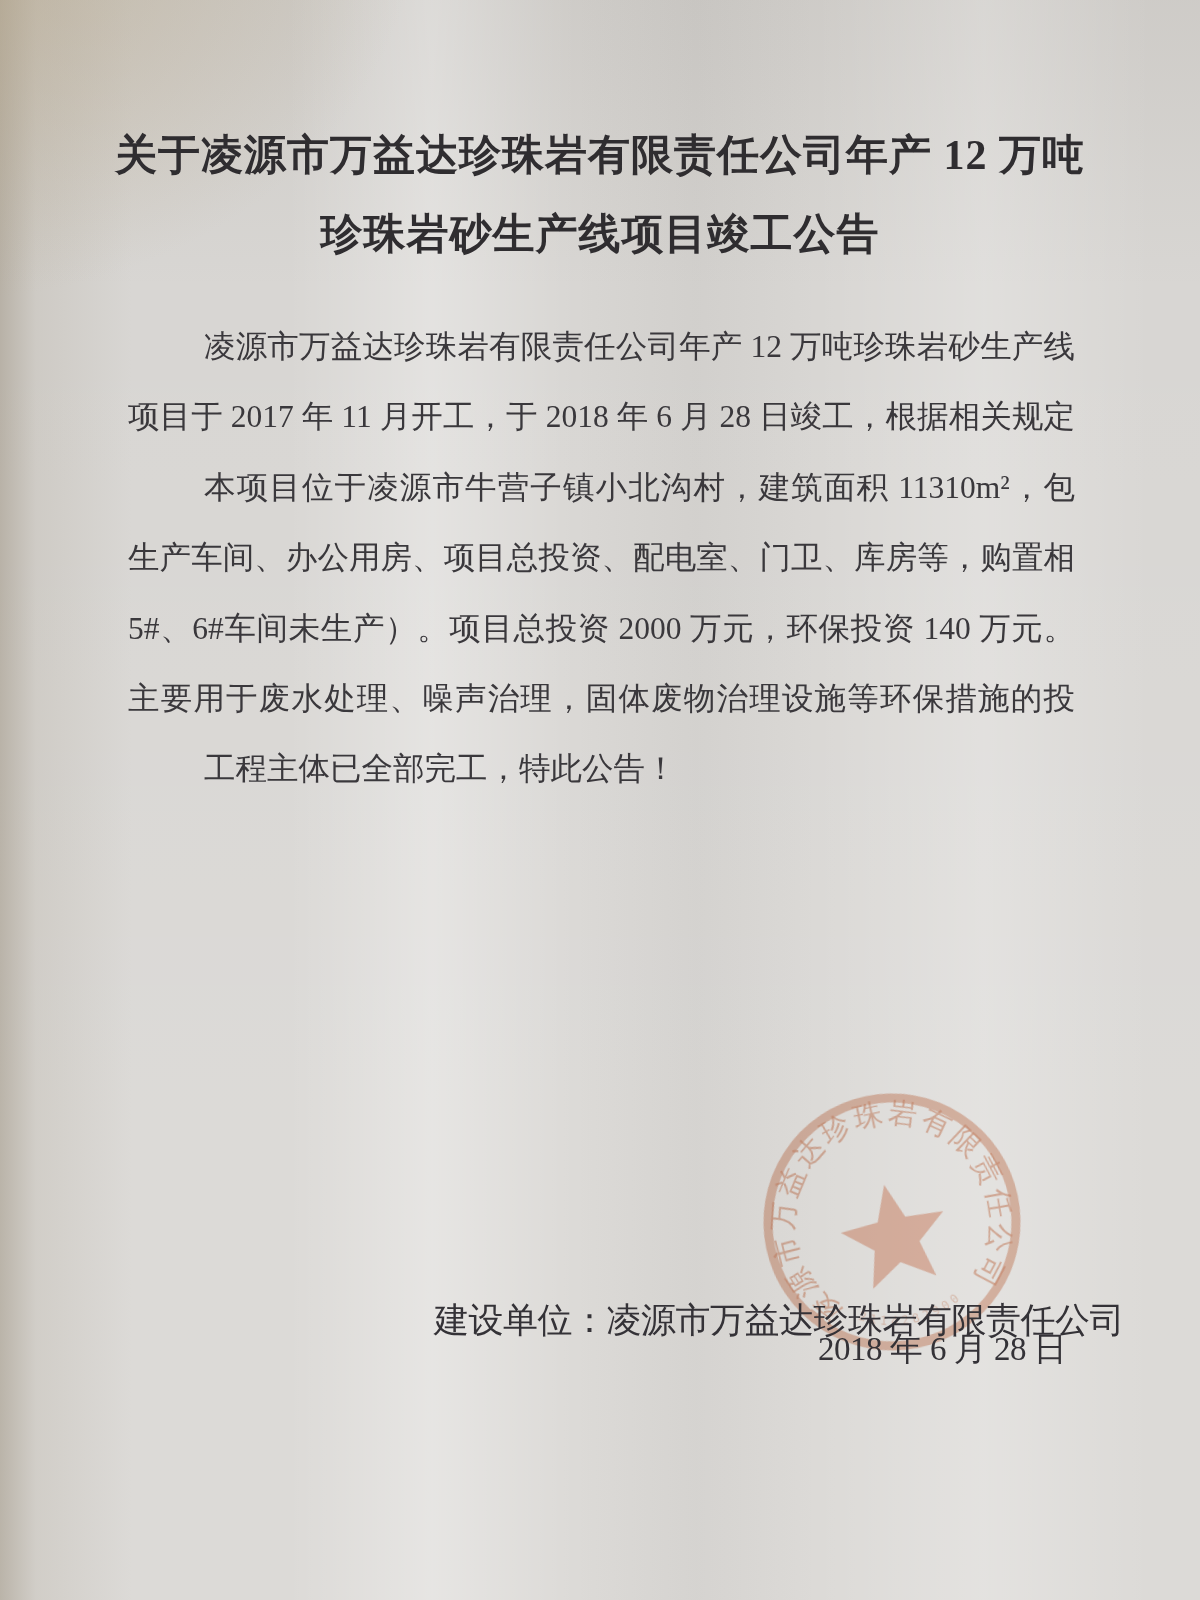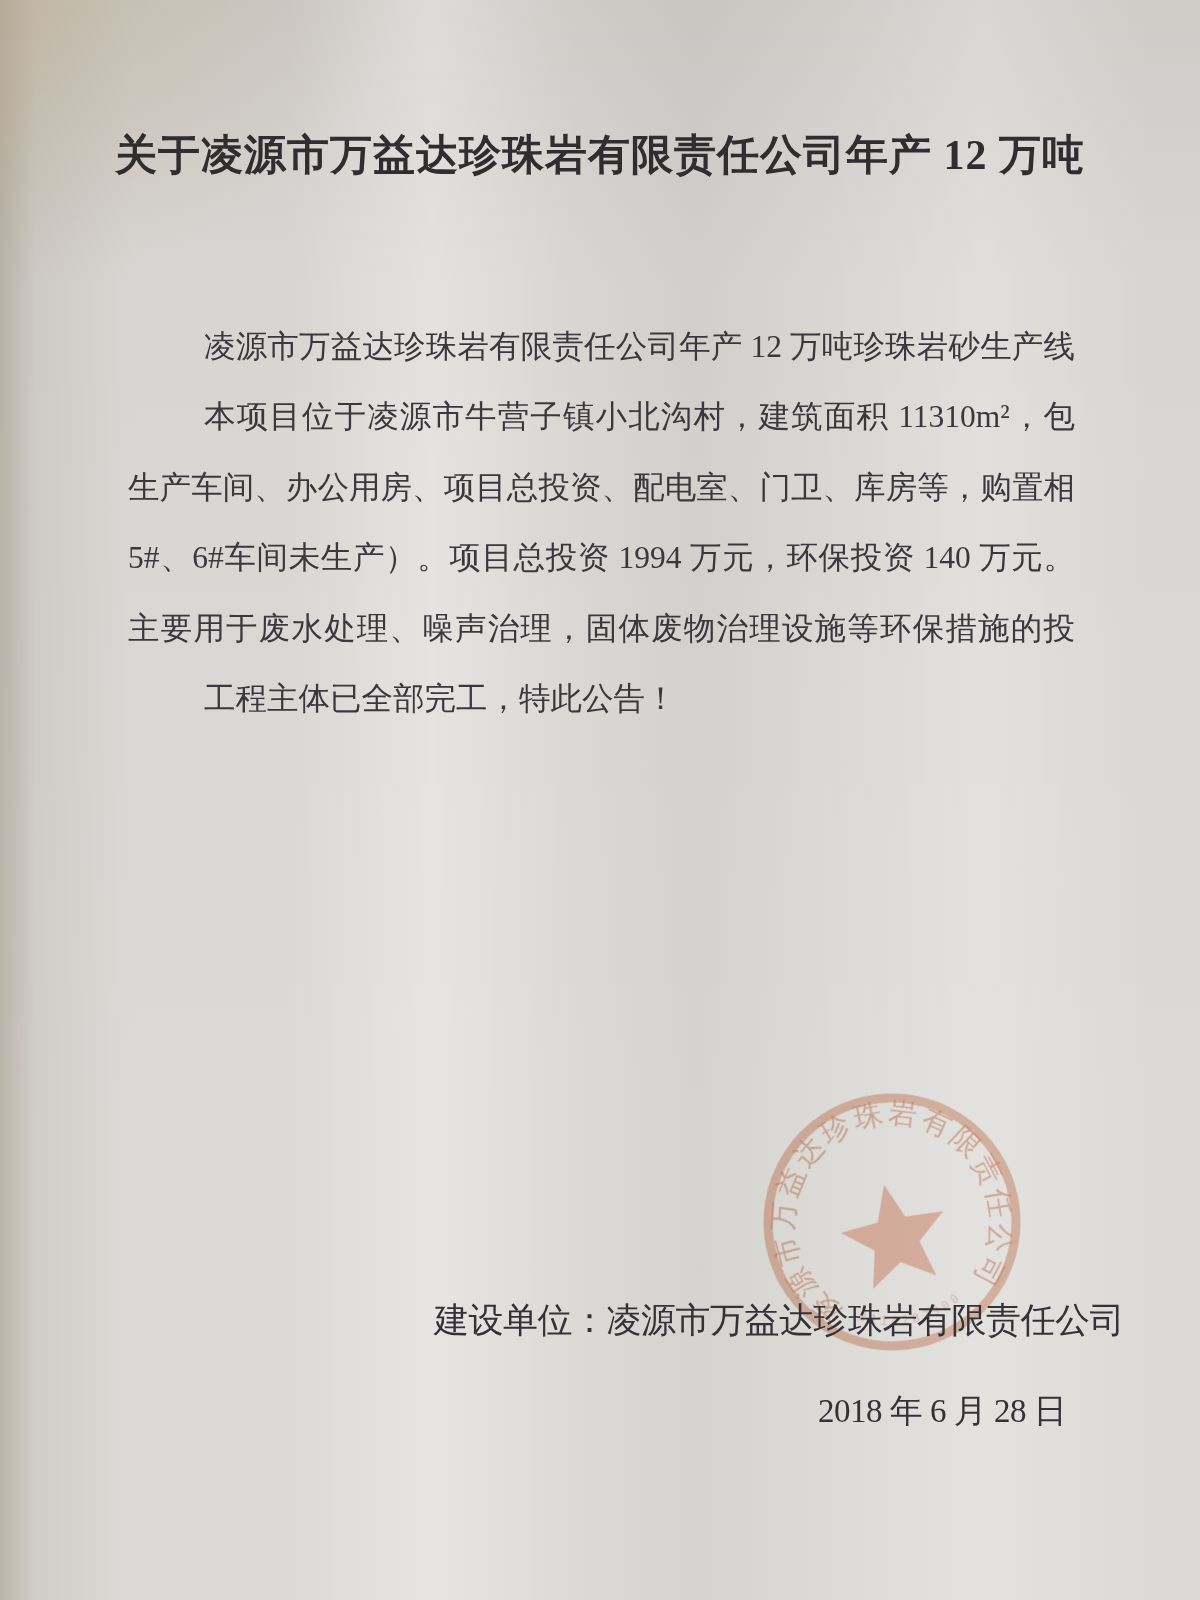--- a/index.html
+++ b/index.html
@@ -26,21 +26,21 @@
     height:70.4px;line-height:70.4px;overflow:hidden;
     text-align:justify;text-align-last:justify;
   }
   .line.last{text-align-last:left;}
   .line.indent{padding-left:76px;}
   .signature{
     position:absolute;top:1297px;left:434px;
     font-size:35px;letter-spacing:-0.5px;white-space:nowrap;color:#343237;text-align:center;
   }
   .date{
-    position:absolute;top:1389px;left:818px;
+    position:absolute;top:1327px;left:818px;
     font-size:33px;letter-spacing:-0.5px;white-space:nowrap;color:#343237;
   }
   .stamp{
     position:absolute;left:727px;top:1057px;width:330px;height:330px;
     transform:rotate(-12deg);
     mix-blend-mode:multiply;
     filter:blur(0.5px);
     opacity:.9;
   }
   .stamp .ring{stroke:#d98a67;stroke-width:9;fill:none;opacity:.55;}
@@ -50,27 +50,29 @@
   .stamp .serial{fill:#d98a67;opacity:.42;font-size:12px;letter-spacing:4px;
     font-family:"DejaVu Sans Mono",monospace;}
 </style>
 </head>
 <body>
 
 <div class="page">
 
   <div class="doc-title">
     <div>关于凌源市万益达珍珠岩有限责任公司年产 12 万吨</div>
+    <div>珍珠岩砂生产线项目竣工公告</div>
   </div>
 
   <div class="text-block">
     <div class="line indent">凌源市万益达珍珠岩有限责任公司年产 12 万吨珍珠岩砂生产线</div>
+    <div class="line">项目于 2017 年 11 月开工，于 2018 年 6 月 28 日竣工，根据相关规定</div>
     <div class="line indent">本项目位于凌源市牛营子镇小北沟村，建筑面积 11310m²，包括</div>
     <div class="line">生产车间、办公用房、项目总投资、配电室、门卫、库房等，购置相应</div>
-    <div class="line">5#、6#车间未生产）。项目总投资 1994 万元，环保投资 140 万元。</div>
+    <div class="line">5#、6#车间未生产）。项目总投资 2000 万元，环保投资 140 万元。</div>
     <div class="line">主要用于废水处理、噪声治理，固体废物治理设施等环保措施的投资。</div>
     <div class="line last indent">工程主体已全部完工，特此公告！</div>
   </div>
 
   <svg class="stamp" viewBox="-165 -165 330 330" width="330" height="330" xmlns="http://www.w3.org/2000/svg">
     <defs>
       <path id="arcTop" d="M -56.8 81.1 A 99 99 0 1 1 56.8 81.1" fill="none"></path>
       <path id="arcBottom" d="M -51.5 89.2 A 103 103 0 0 0 51.5 89.2" fill="none"></path>
     </defs>
     <circle class="ring" cx="0" cy="0" r="124"></circle>

